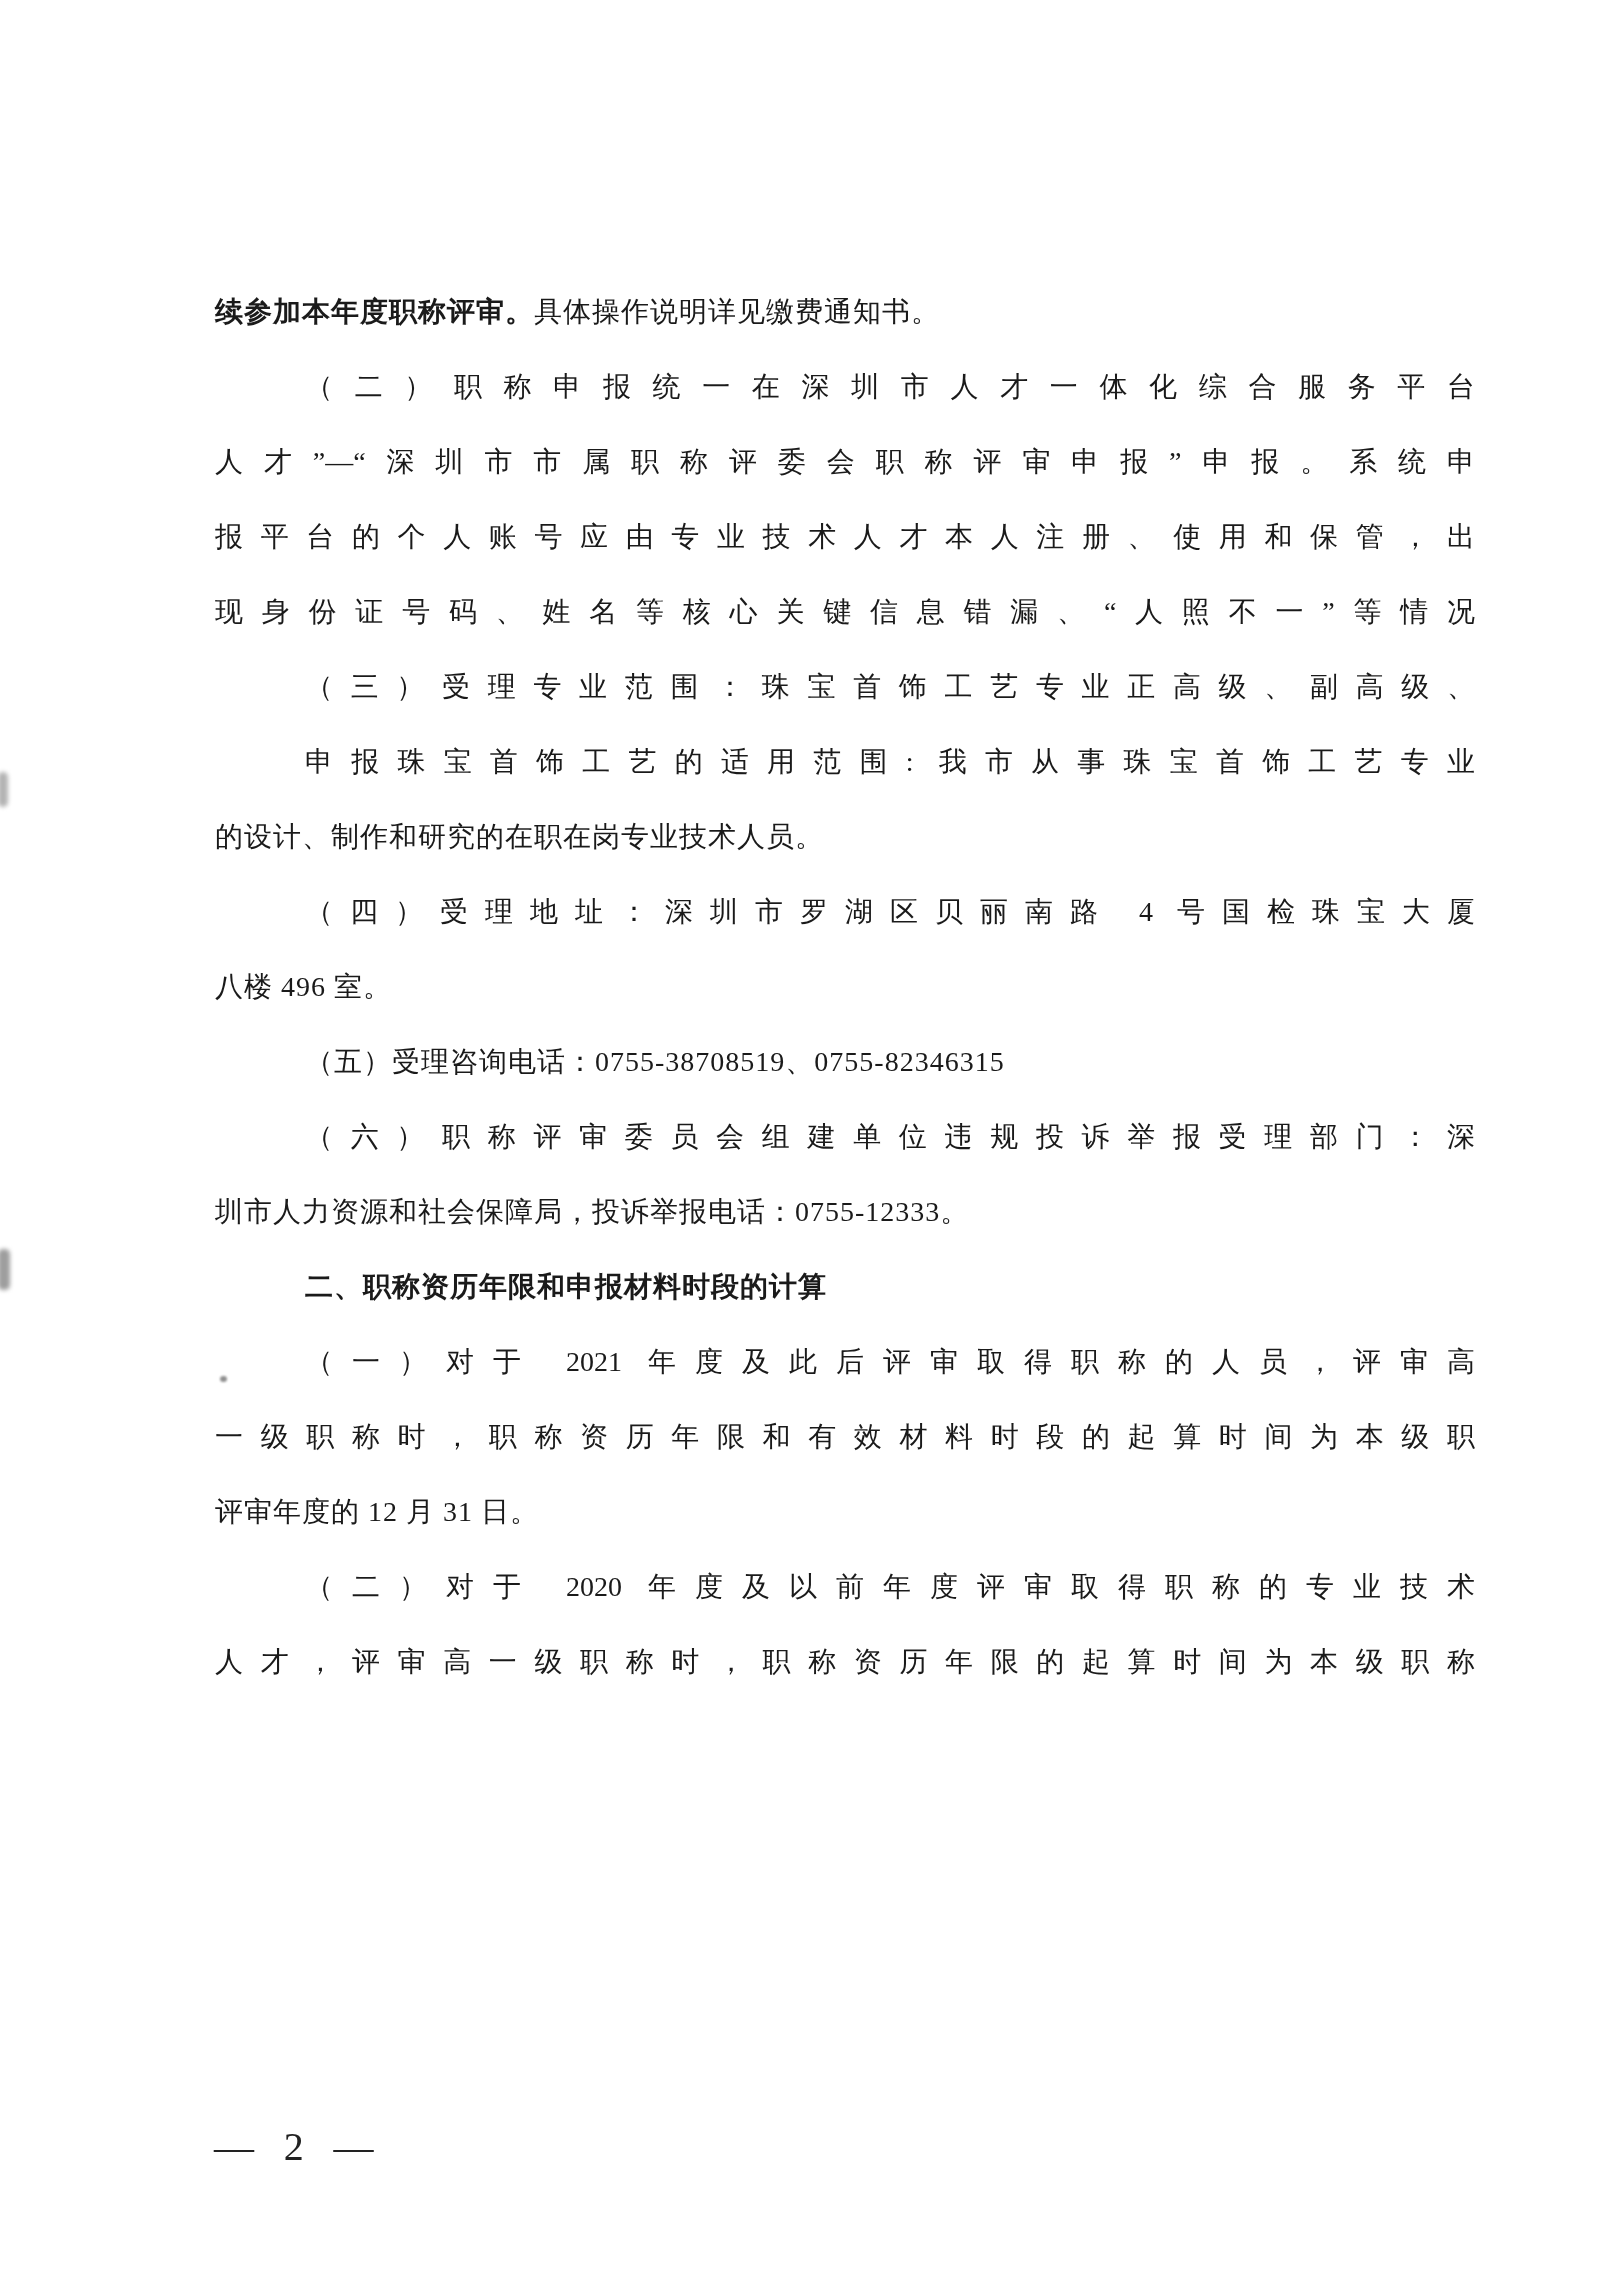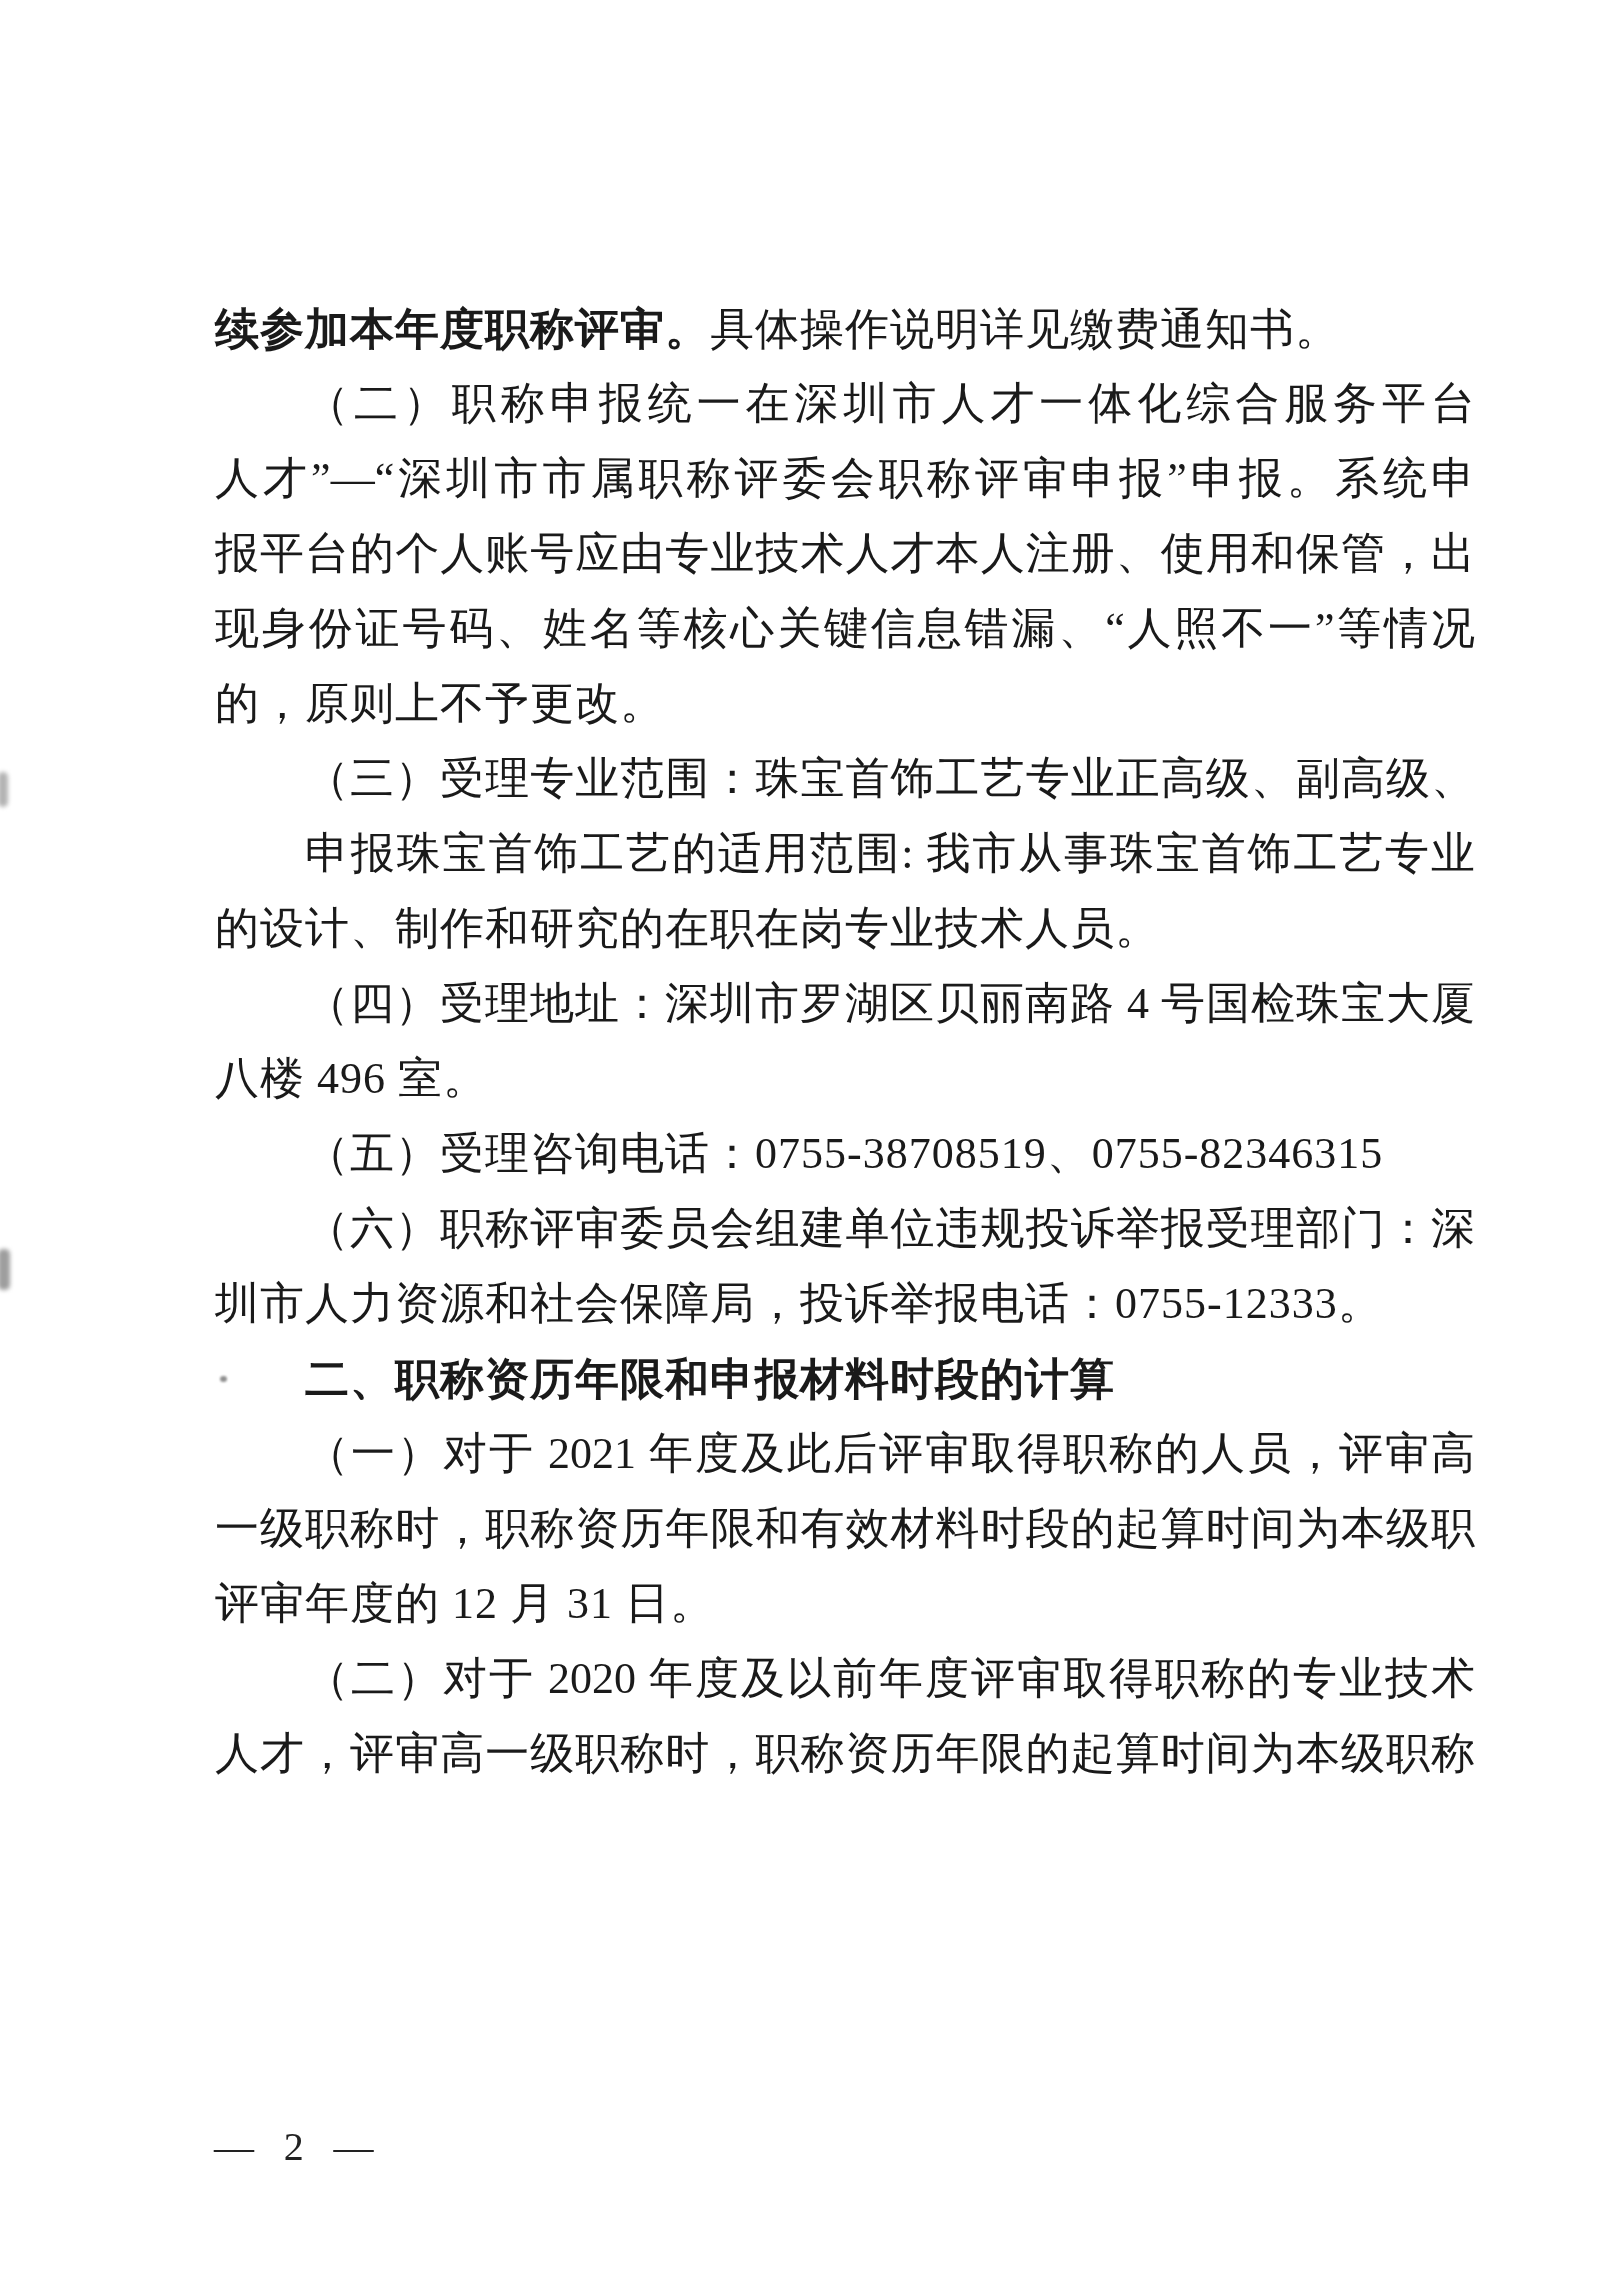--- a/index.html
+++ b/index.html
@@ -15,22 +15,22 @@
     position: absolute; inset: 0;
     background: #ffffff;
   }
   .content {
     position: absolute;
     left: 215px; top: 288px;
     width: 1260px;
   }
   .ln {
     height: 75px;
-    line-height: 82px;
-    font-size: 44px;
+    line-height: 48px;
+    font-size: 28px;
     white-space: nowrap;
     letter-spacing: 1px;
   }
   .just {
     white-space: normal;
     text-align: justify;
     text-align-last: justify;
     text-justify: inter-ideograph;
     letter-spacing: 0;
   }
@@ -61,21 +61,20 @@
 <body>
 
 <div class="page">
 
   <div class="content">
     <div class="ln"><span class="hei">续参加本年度职称评审。</span><span>具体操作说明详见缴费通知书。</span></div>
     <div class="ln ind just">（二）职称申报统一在深圳市人才一体化综合服务平台</div>
     <div class="ln just">人才”—“深圳市市属职称评委会职称评审申报”申报。系统申</div>
     <div class="ln just">报平台的个人账号应由专业技术人才本人注册、使用和保管，出</div>
     <div class="ln just">现身份证号码、姓名等核心关键信息错漏、“人照不一”等情况</div>
-    <div class="ln">的，原则上不予更改。</div>
     <div class="ln ind just">（三）受理专业范围：珠宝首饰工艺专业正高级、副高级、</div>
     <div class="ln ind just">申报珠宝首饰工艺的适用范围: 我市从事珠宝首饰工艺专业</div>
     <div class="ln">的设计、制作和研究的在职在岗专业技术人员。</div>
     <div class="ln ind just">（四）受理地址：深圳市罗湖区贝丽南路 4 号国检珠宝大厦</div>
     <div class="ln">八楼 496 室。</div>
     <div class="ln ind">（五）受理咨询电话：0755-38708519、0755-82346315</div>
     <div class="ln ind just">（六）职称评审委员会组建单位违规投诉举报受理部门：深</div>
     <div class="ln">圳市人力资源和社会保障局，投诉举报电话：0755-12333。</div>
     <div class="ln ind hei">二、职称资历年限和申报材料时段的计算</div>
     <div class="ln ind just">（一）对于 2021 年度及此后评审取得职称的人员，评审高</div>

